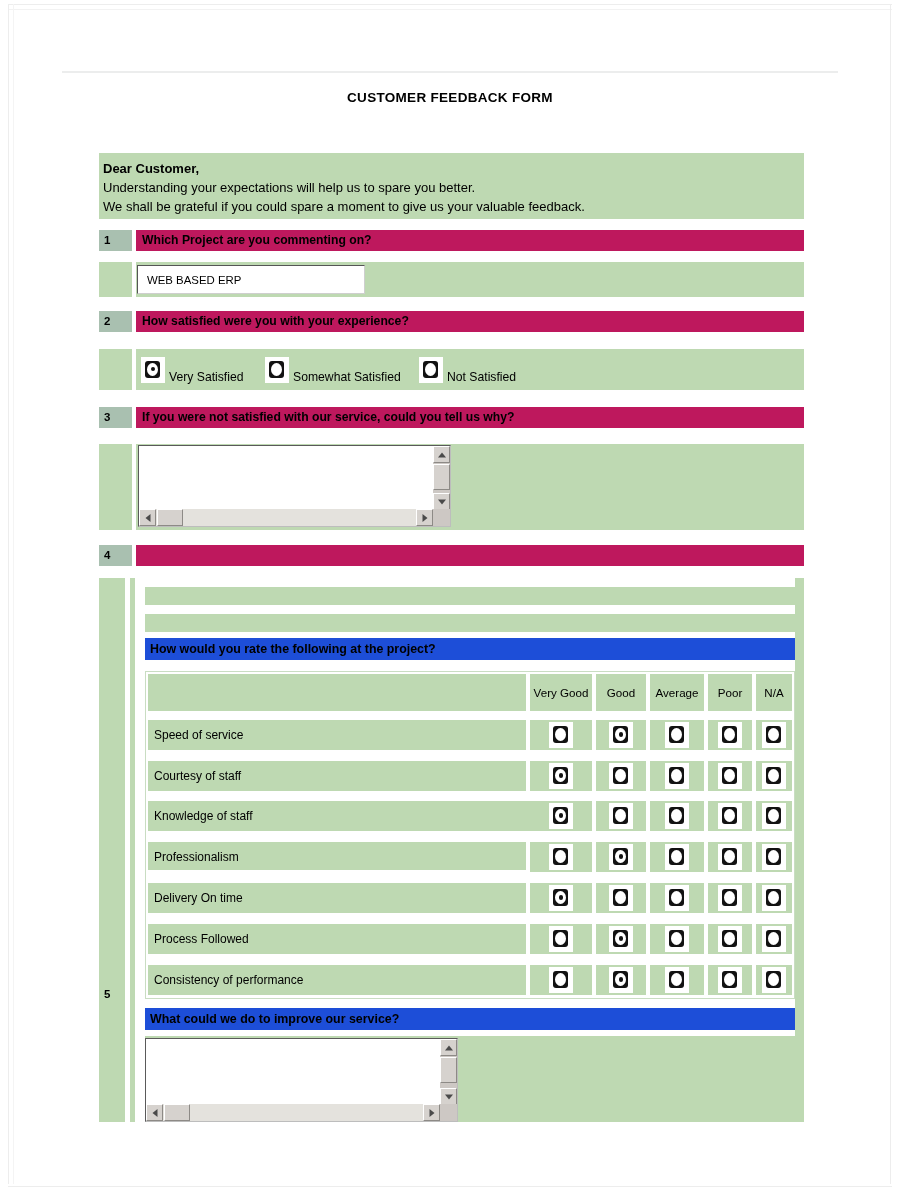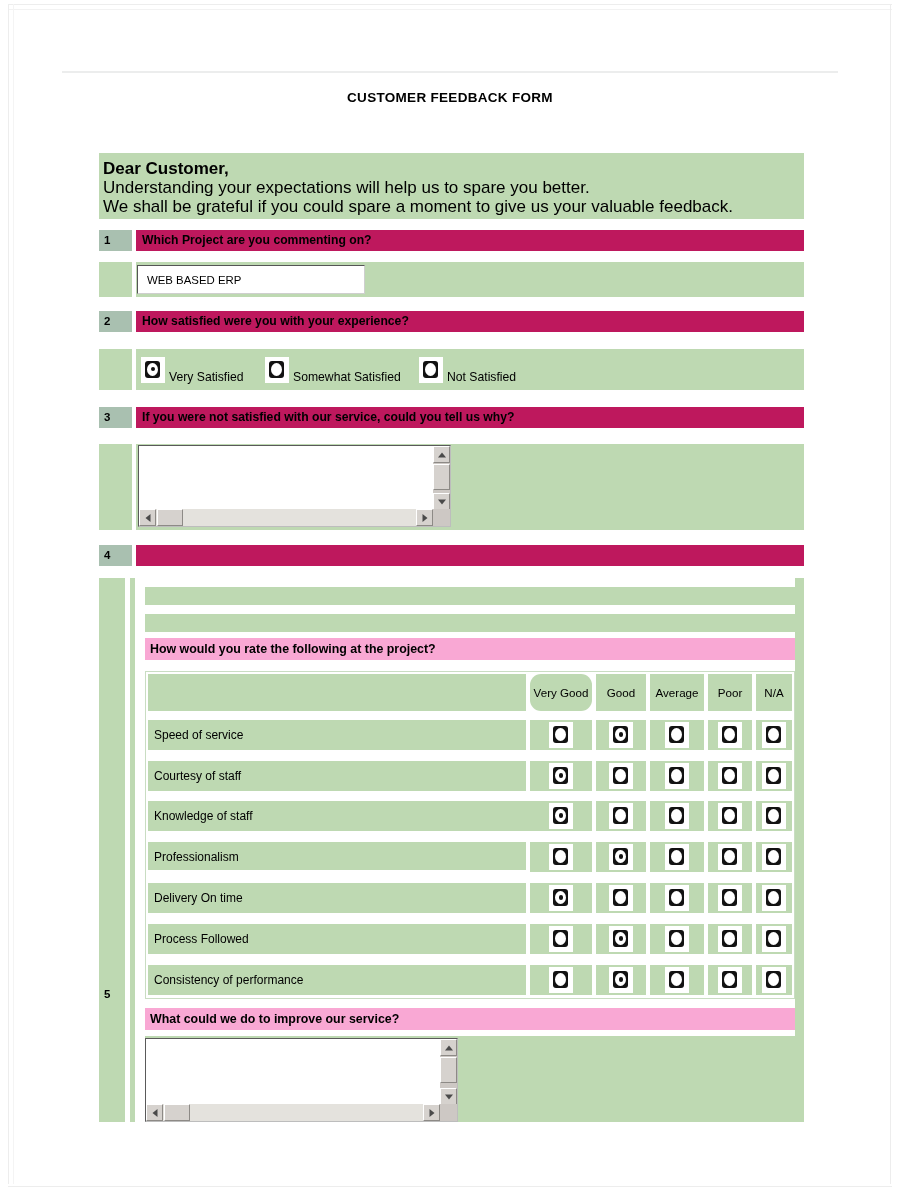--- a/index.html
+++ b/index.html
@@ -66,21 +66,21 @@
   
   
 
   
   .intro {
     position: absolute;
     left: 99px; top: 153px; width: 705px; height: 66px;
     background: #bed9b2;
     padding: 6px 0 0 4px;
     box-sizing: border-box;
-    font-size: 17px;
+    font-size: 13px;
     line-height: 19px;
   }
   .intro b { font-weight: bold; }
   .qnum {
     position: absolute;
     width: 33px; height: 21px;
     background: #a9c0b0;
     font-size: 11.5px;
     font-weight: bold;
     line-height: 21px;
@@ -249,21 +249,21 @@
     transform: translate(-50%, -50%);
   }
   .arrow.up    { border-left: 4px solid transparent; border-right: 4px solid transparent; border-bottom: 5px solid #4a4a4a; }
   .arrow.down  { border-left: 4px solid transparent; border-right: 4px solid transparent; border-top: 5px solid #4a4a4a; }
   .arrow.left  { border-top: 4px solid transparent; border-bottom: 4px solid transparent; border-right: 5px solid #4a4a4a; }
   .arrow.right { border-top: 4px solid transparent; border-bottom: 4px solid transparent; border-left: 5px solid #4a4a4a; }
 
   
   .rate-title {
     position: absolute;
-    background: #f9a8d4;
+    background: #1d4ed8;
     font-size: 12.4px;
     font-weight: bold;
     line-height: 22px;
     padding-left: 5px;
     box-sizing: border-box;
   }
   .rate-head {
     position: absolute;
     background: #bed9b2;
     font-size: 11.6px;
@@ -388,21 +388,21 @@
 <div class="sec-num" style="left:104px; top:988px;">5</div>
 
 <div class="bodyband" style="left:145px; top:587px; width:650px; height:18px;"></div>
 <div class="bodyband" style="left:145px; top:614px; width:650px; height:18px;"></div>
 
 <div class="rate-title" style="left:145px; top:638px; width:650px; height:22px;">How would you rate the following at the project?</div>
 
 <div class="tbl-frame" style="left:145px; top:671px; width:650px; height:328px;"></div>
 
 <div class="rate-head" style="left:148px; top:674px; width:378px; height:37px;"></div>
-<div class="rate-head" style="left:530px; top:674px; width:62px;  height:37px;border-radius:11px;">Very Good</div>
+<div class="rate-head" style="left:530px; top:674px; width:62px;  height:37px;">Very Good</div>
 <div class="rate-head" style="left:596px; top:674px; width:50px;  height:37px;">Good</div>
 <div class="rate-head" style="left:650px; top:674px; width:54px;  height:37px;">Average</div>
 <div class="rate-head" style="left:708px; top:674px; width:44px;  height:37px;">Poor</div>
 <div class="rate-head" style="left:756px; top:674px; width:36px;  height:37px;">N/A</div>
 
 <div class="rate-rowlabel" style="left:148px; top:720px; width:378px; height:30px;">Speed of service</div>
 <div class="rate-cell" style="left:530px; top:720px; width:62px; height:30px;">
     <span class="radio">
       <span class="glyph"></span>
     </span>

